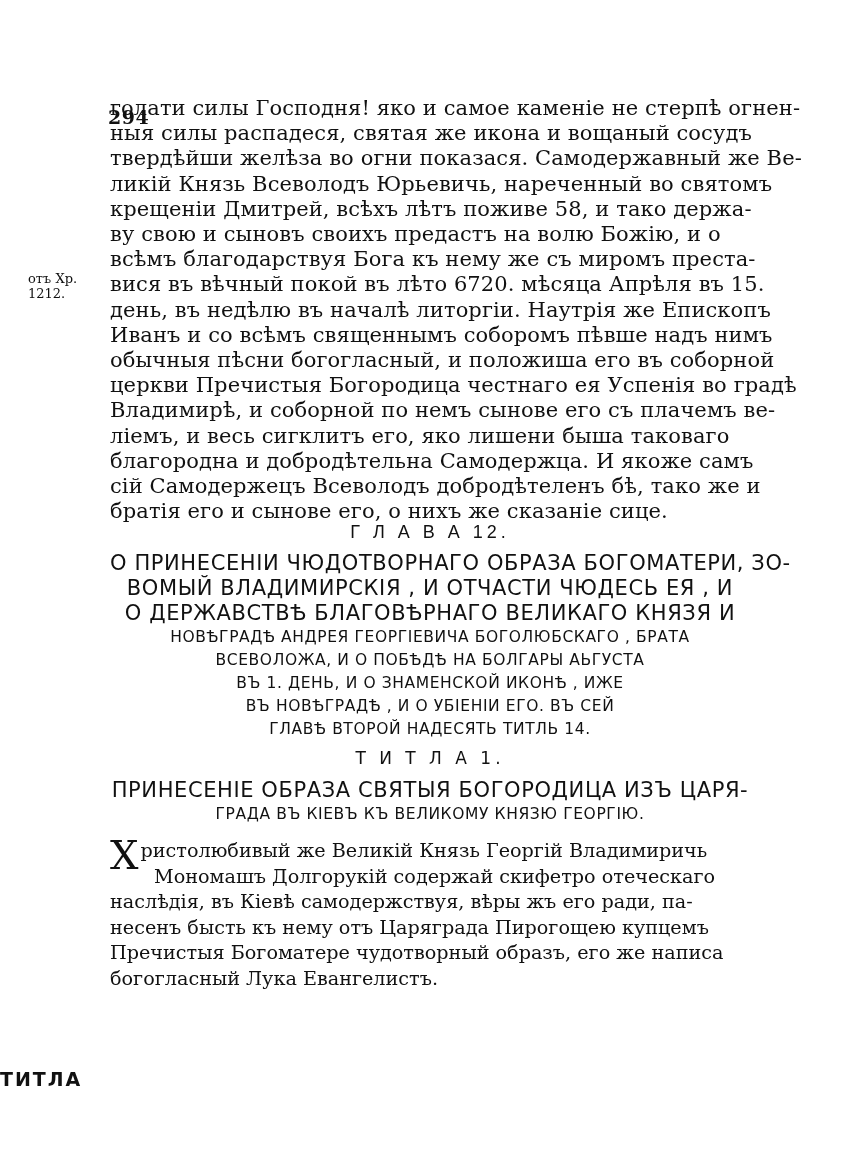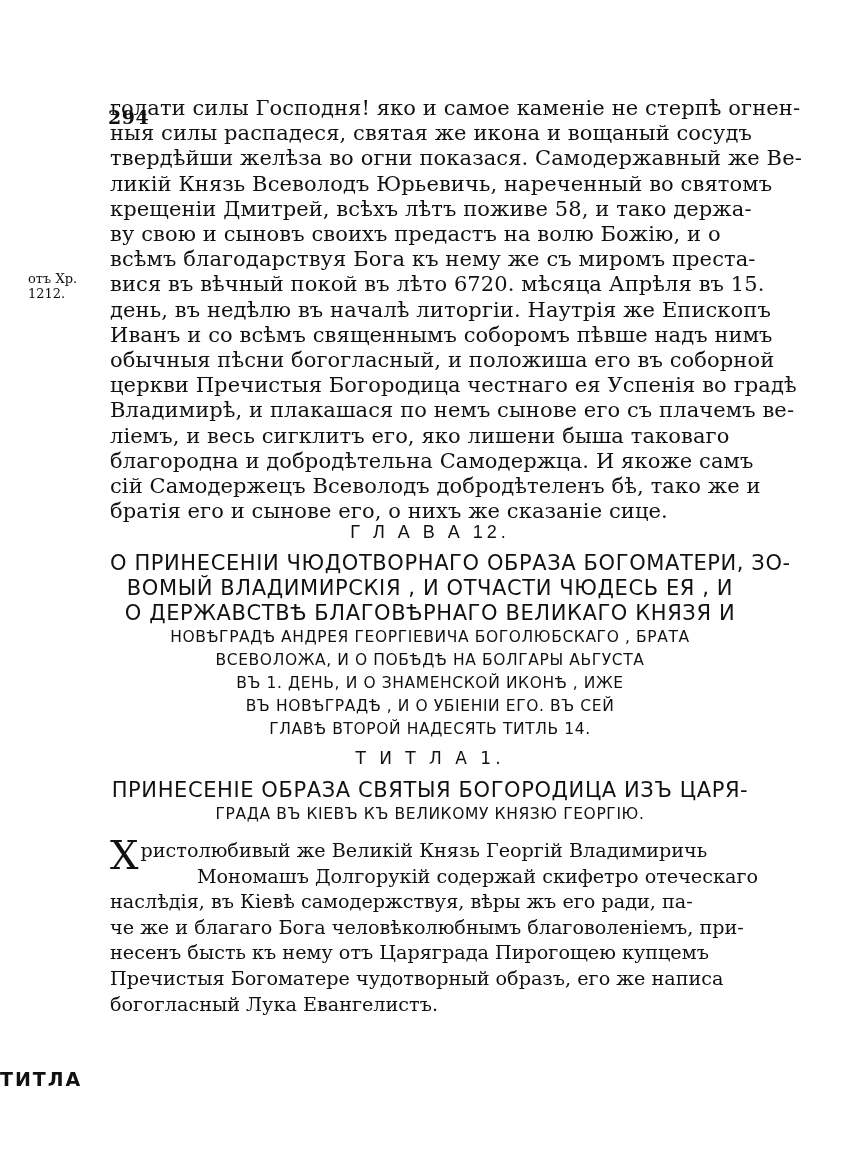--- a/index.html
+++ b/index.html
@@ -116,21 +116,21 @@
     line-height: 25.6px;
     white-space: nowrap;
   }
   .dropcap {
     float: left;
     font-size: 40px;
     line-height: 34px;
     padding: 0 2px 0 0;
     font-family: "DejaVu Serif", "Liberation Serif", serif;
   }
-  .indent-1 { padding-left: 44px; text-align: right; }
+  .indent-1 { padding-left: 44px; }
   .catchword {
     position: absolute;
     left: 0;
     top: 1068px;
     width: 754px;
     text-align: left;
     font-size: 19px;
     letter-spacing: 2px;
     font-weight: 700;
     font-family: "DejaVu Sans", "Liberation Sans", sans-serif;
@@ -156,21 +156,21 @@
     <div class="body-line">твердѣйши желѣза во огни показася.   Самодержавный же Ве-</div>
     <div class="body-line">ликій Князь Всеволодъ Юрьевичь, нареченный во святомъ</div>
     <div class="body-line">крещеніи Дмитрей, всѣхъ лѣтъ поживе 58, и тако держа-</div>
     <div class="body-line">ву свою и сыновъ своихъ предастъ на волю Божію, и о</div>
     <div class="body-line">всѣмъ благодарствуя Бога къ нему же съ миромъ преста-</div>
     <div class="body-line">вися въ вѣчный покой въ лѣто 6720. мѣсяца Апрѣля въ 15.</div>
     <div class="body-line">день, въ недѣлю въ началѣ литоргіи.   Наутрія же Епископъ</div>
     <div class="body-line">Иванъ и со всѣмъ священнымъ соборомъ пѣвше надъ нимъ</div>
     <div class="body-line">обычныя пѣсни богогласный, и положиша его въ соборной</div>
     <div class="body-line">церкви Пречистыя Богородица честнаго ея Успенія во градѣ</div>
-    <div class="body-line">Владимирѣ, и плакашася по немъ сынове его съ плачемъ ве-</div>
+    <div class="body-line">Владимирѣ, и соборной по немъ сынове его съ плачемъ ве-</div>
     <div class="body-line">ліемъ, и весь сигклитъ его, яко лишени быша таковаго</div>
     <div class="body-line">благородна и добродѣтельна Самодержца.   И якоже самъ</div>
     <div class="body-line">сій Самодержецъ Всеволодъ добродѣтеленъ бѣ, тако же  и</div>
     <div class="body-line">братія его и сынове его, о нихъ же сказаніе сице.</div>
   </div>
 
   <div class="chapter-head">
     <div class="chapter-label">Г Л А В А   12.</div>
     <div class="caps-line caps-l1">О ПРИНЕСЕНІИ ЧЮДОТВОРНАГО ОБРАЗА БОГОМАТЕРИ, ЗО-</div>
     <div class="caps-line caps-l1">ВОМЫЙ   ВЛАДИМИРСКІЯ ,  И  ОТЧАСТИ   ЧЮДЕСЬ  ЕЯ ,   И</div>
@@ -185,21 +185,20 @@
   <div class="titla-head">
     <div class="titla-label">Т И Т Л А   1.</div>
     <div class="caps-line caps-l1">ПРИНЕСЕНІЕ ОБРАЗА СВЯТЫЯ БОГОРОДИЦА ИЗЪ ЦАРЯ-</div>
     <div class="caps-line caps-l2">ГРАДА  ВЪ  КІЕВЪ  КЪ  ВЕЛИКОМУ  КНЯЗЮ  ГЕОРГІЮ.</div>
   </div>
 
   <div class="para-block">
     <div class="para-line"><span class="dropcap">Х</span><span>ристолюбивый  же  Великій  Князь   Георгій   Владимиричь</span></div>
     <div class="para-line indent-1">Мономашъ  Долгорукій содержай  скифетро  отеческаго</div>
     <div class="para-line">наслѣдія, въ Кіевѣ самодержствуя, вѣры жъ его ради, па-</div>
-    <div class="para-line">че же и благаго Бога человѣколюбнымъ благоволеніемъ, при-</div>
     <div class="para-line">несенъ бысть къ нему отъ Царяграда Пирогощею купцемъ</div>
     <div class="para-line">Пречистыя Богоматере чудотворный образъ, его же написа</div>
     <div class="para-line">богогласный Лука Евангелистъ.</div>
   </div>
 
   <div class="catchword">ТИТЛА</div>
 
 </div>
 
 </body></html>

